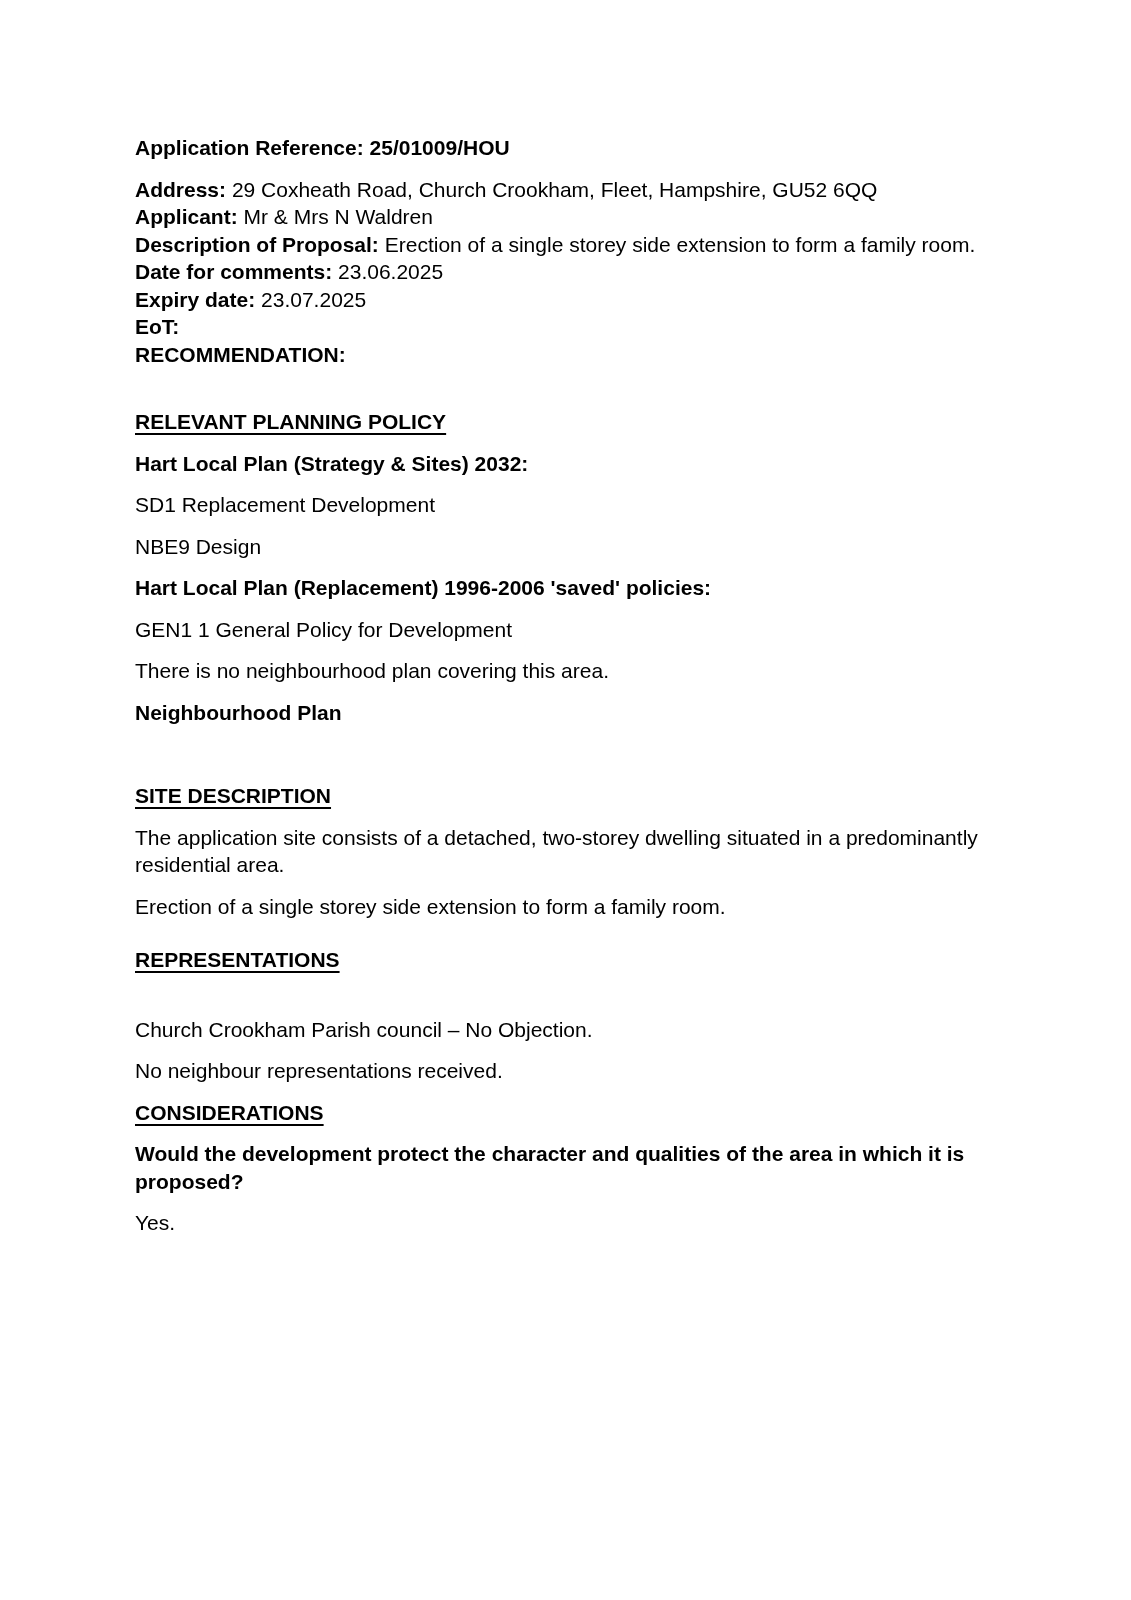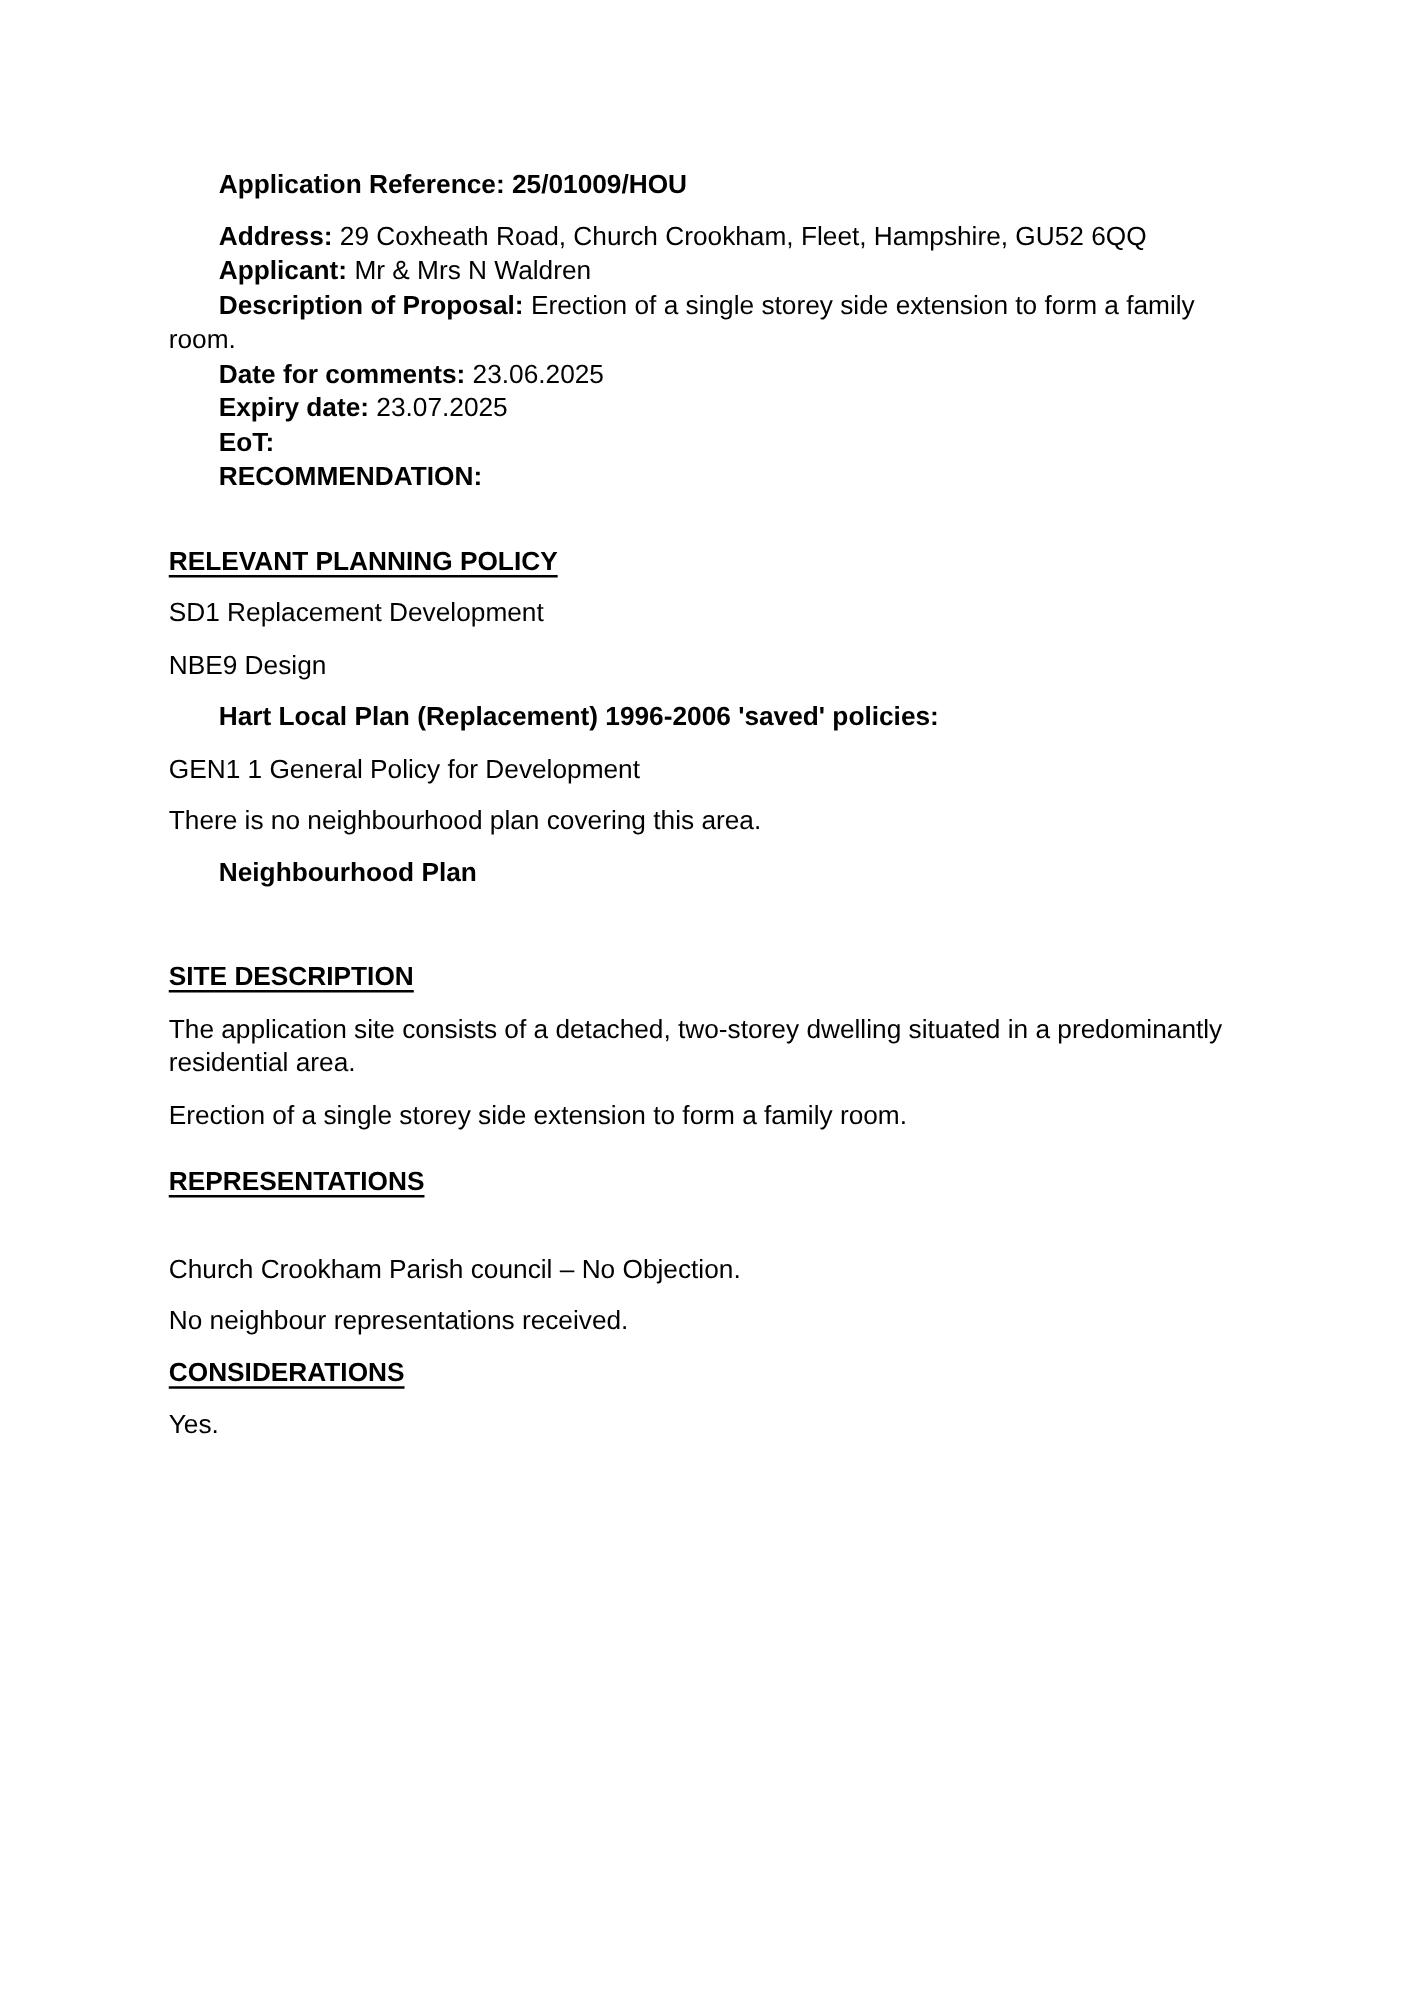--- a/index.html
+++ b/index.html
@@ -12,21 +12,21 @@
     background: #ffffff;
     color: #000000;
     font-family: "Liberation Sans", "DejaVu Sans", sans-serif;
     font-size: 21px;
     line-height: 27.5px;
     padding: 134px 145px 0 135px;
     overflow: hidden;
   }
   .para { margin: 0 0 14px 0; }
   .line { margin: 0; }
-  .b { font-weight: bold; margin-left: 40px; }
+  .b { font-weight: bold; }
   .heading { font-weight: bold; margin: 0 0 14px 0; }
   .heading .u {
     text-decoration: underline;
     text-decoration-thickness: 2px;
     text-underline-offset: 4px;
   }
   .app-ref { margin-bottom: 14px; }
   .meta-block { margin: 0; }
   .gap-policy { margin-top: 40px; }
   .gap-sitedesc { margin-top: 56px; }
@@ -70,20 +70,21 @@
     </div>
     <div class="line">
       <span class="b">RECOMMENDATION:</span>
       <span></span>
     </div>
   </div>
 
   <p class="heading gap-policy">
     <span class="u">RELEVANT PLANNING POLICY</span>
   </p>
+  <p class="para b">Hart Local Plan (Strategy &amp; Sites) 2032:</p>
   <p class="para">SD1 Replacement Development</p>
   <p class="para">NBE9 Design</p>
   <p class="para b">Hart Local Plan (Replacement) 1996-2006 'saved' policies:</p>
   <p class="para">GEN1 1 General Policy for Development</p>
   <p class="para">There is no neighbourhood plan covering this area.</p>
   <p class="para b">Neighbourhood Plan</p>
 
   <p class="heading gap-sitedesc">
     <span class="u">SITE DESCRIPTION</span>
   </p>
@@ -93,15 +94,16 @@
 
   <p class="heading gap-reps">
     <span class="u">REPRESENTATIONS</span>
   </p>
   <p class="para gap-church">Church Crookham Parish council – No Objection.</p>
   <p class="para">No neighbour representations received.</p>
 
   <p class="heading">
     <span class="u">CONSIDERATIONS</span>
   </p>
+  <p class="para b">Would the development protect the character and qualities of the area in which it is proposed?</p>
   <p class="para">Yes.</p>
 
 </div>
 
 </body></html>

